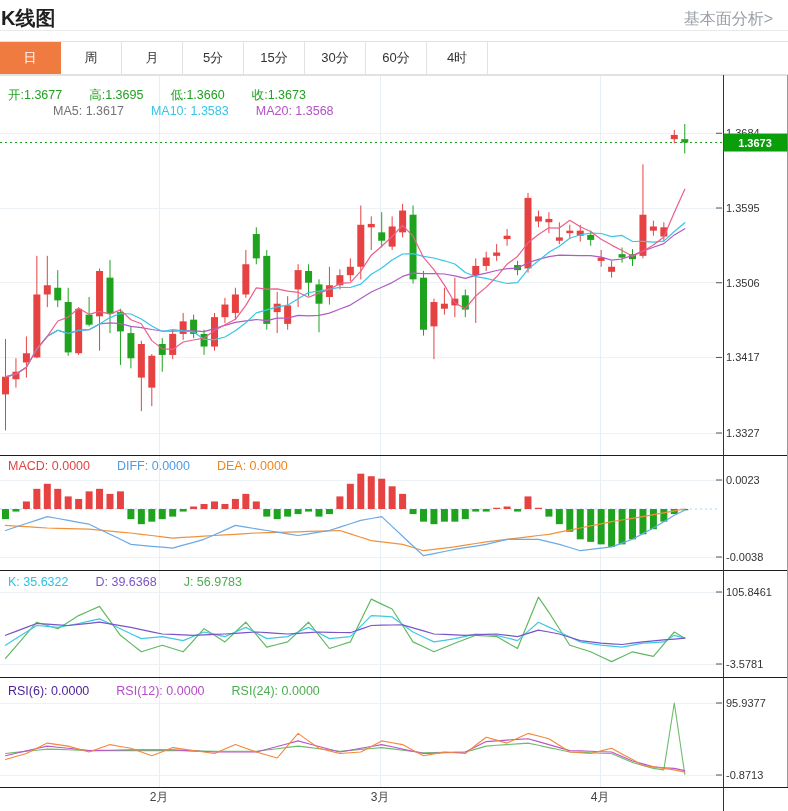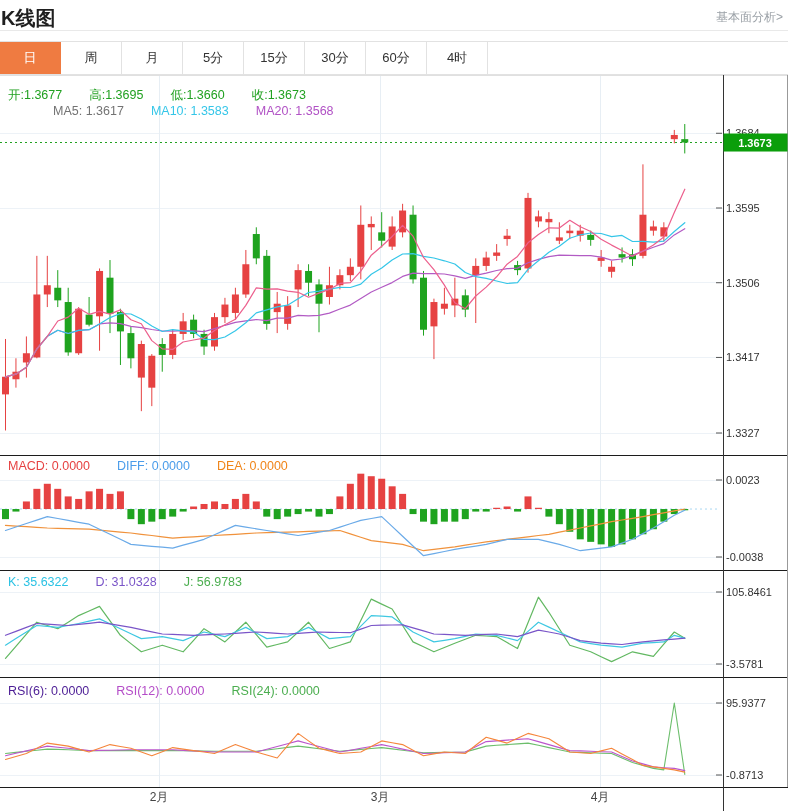--- a/index.html
+++ b/index.html
@@ -1,19 +1,19 @@
 <!DOCTYPE html>
 <html><head>
 <meta charset="utf-8">
 <style>
   html,body{margin:0;padding:0;background:#fff;}
   body{width:788px;height:811px;position:relative;overflow:hidden;
        font-family:"Liberation Sans","DejaVu Sans",sans-serif;}
   .header-title{position:absolute;top:5px;left:1px;font-size:20px;font-weight:bold;color:#1f1f1f;}
-  .header-link{position:absolute;top:9px;right:5px;font-size:12px;color:#9aa0a6;cursor:pointer;text-decoration:none;}
+  .header-link{position:absolute;top:9px;right:15px;font-size:16px;color:#9aa0a6;cursor:pointer;text-decoration:none;}
   .header-divider{position:absolute;top:30px;left:0;width:788px;height:1px;background:#e9e9e9;}
   .tab-bar{position:absolute;top:41px;left:0;width:788px;height:34px;box-sizing:border-box;
            border-top:1px solid #e2e2e2;border-bottom:1px solid #e2e2e2;display:flex;background:#fff;z-index:5;}
   .tab{width:61px;height:32px;line-height:32px;text-align:center;font-size:13px;color:#333;
        border-right:1px solid #e2e2e2;box-sizing:border-box;cursor:pointer;background:#fff;}
   .tab.active{background:#ef7b41;color:#fff;border-right:1px solid #ef7b41;}
   #chart{position:absolute;top:0;left:0;}
   .readout{position:absolute;left:8px;display:flex;gap:27px;font-size:12.5px;z-index:4;white-space:nowrap;}
   .readout span{white-space:nowrap;}
   #ro-ohlc{top:87px;}
@@ -339,20 +339,20 @@
     <span style="color: rgb(53, 198, 232);">MA10: 1.3583</span>
     <span style="color: rgb(177, 82, 197);">MA20: 1.3568</span>
   </div>
 <div class="readout" id="ro-macd">
     <span style="color: rgb(230, 66, 66);">MACD: 0.0000</span>
     <span style="color: rgb(74, 156, 234); text-align: right;">DIFF: 0.0000</span>
     <span style="color: rgb(240, 133, 25);">DEA: 0.0000</span>
   </div>
 <div class="readout" id="ro-kdj">
     <span style="color: rgb(43, 194, 228);">K: 35.6322</span>
-    <span style="color: rgb(122, 85, 200);">D: 31.0328</span>
+    <span style="color: rgb(122, 85, 200);">D: 39.6368</span>
     <span style="color: rgb(76, 174, 80);">J: 56.9783</span>
   </div>
 <div class="readout" id="ro-rsi">
     <span style="color: #4c1d95;">RSI(6): 0.0000</span>
     <span style="color: rgb(180, 76, 200);">RSI(12): 0.0000</span>
     <span style="color: rgb(76, 174, 80);">RSI(24): 0.0000</span>
   </div>
 
 </body></html>

